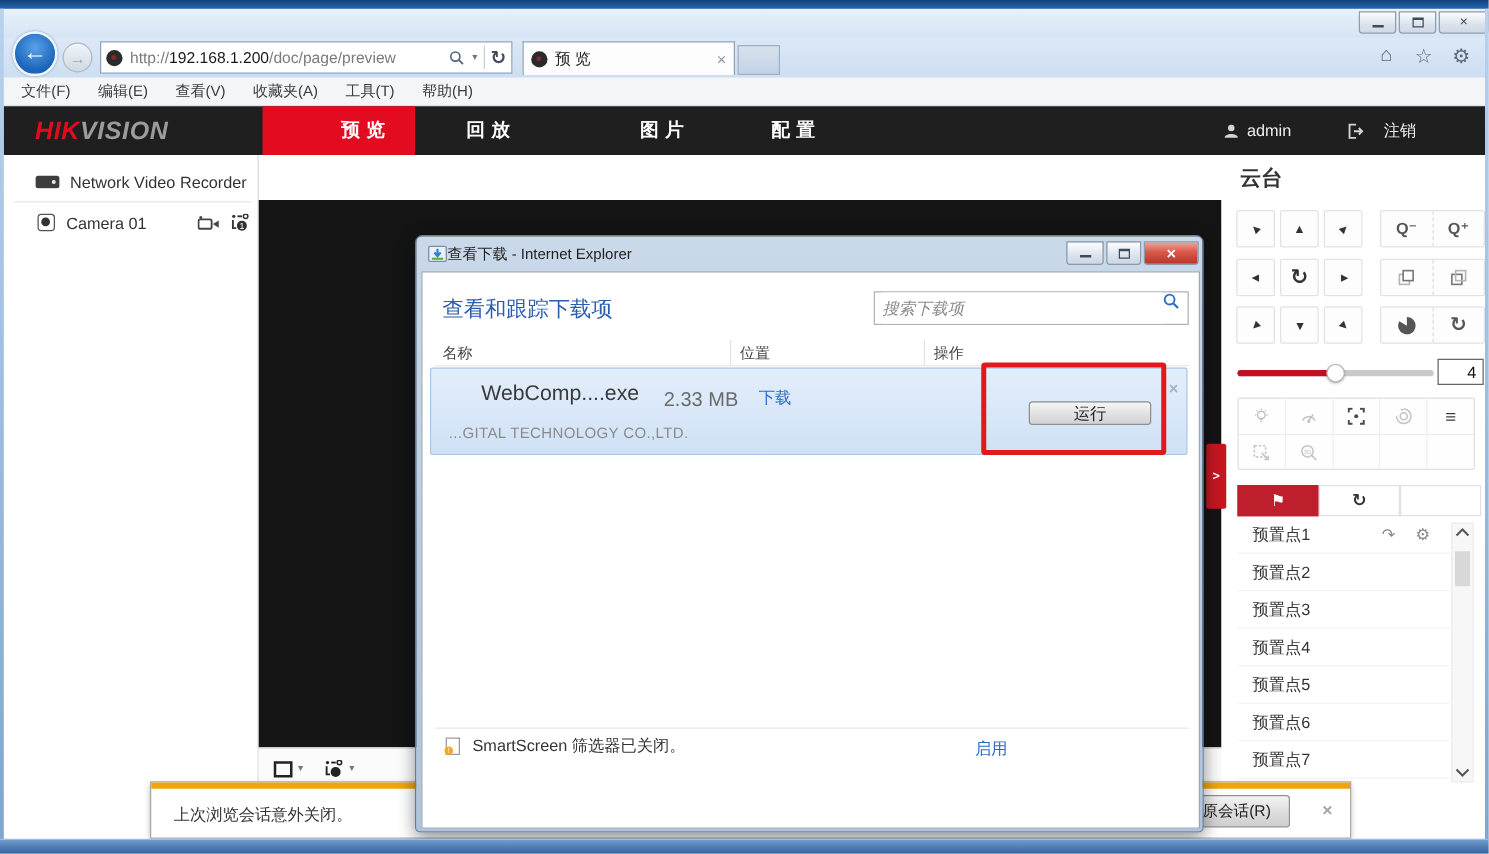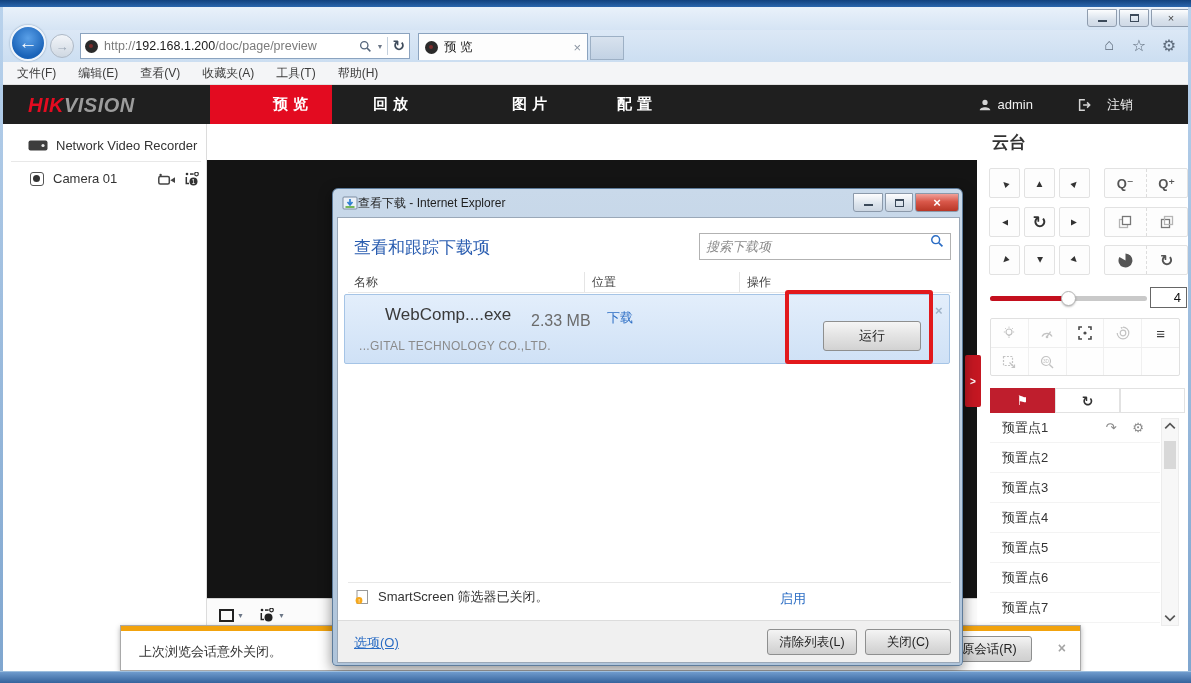--- a/index.html
+++ b/index.html
@@ -78,21 +78,21 @@
     gap:16px; color:#eee; font-size:13px; }
 
   
   #content { left:3px; top:124px; width:1185px; height:547px; background:#fff; }
 
   
   #sidebar { left:3px; top:124px; width:204px; height:547px; background:#fff; border-right:1px solid #dcdcdc; }
   #device-row { position:absolute; left:25px; top:14px; display:flex; align-items:center; gap:8px;
     font-size:13px; color:#333; }
   #sidebar-divider { position:absolute; left:8px; top:37px; width:190px; height:1px; background:#e8e8e8; }
-  #camera-row { position:absolute; left:27px; top:47px; width:170px; display:flex; align-items:flex-end;
+  #camera-row { position:absolute; left:27px; top:47px; width:170px; display:flex; align-items:flex-start;
     font-size:13px; color:#333; }
   .cam-dot { width:14px; height:14px; border:1.5px solid #555; border-radius:3px; position:relative; }
   .cam-dot::after { content:""; position:absolute; left:2px; top:2px; width:7px; height:7px;
     border-radius:50%; background:#333; }
   #camera-label { margin-left:9px; flex:1; }
   #camera-icons { display:flex; gap:7px; align-items:center; }
 
   
   #video { left:207px; top:160px; width:770px; height:438px; background:#141414; }
   #video-toolbar { left:207px; top:598px; width:770px; height:33px; background:#fbfbfb;
@@ -186,21 +186,21 @@
   #col-line { position:absolute; left:10px; top:74px; width:603px; height:1px; background:#e8e8e8; }
   .col-vsep { position:absolute; top:54px; width:1px; height:20px; background:#e5e5e5; }
   #vsep-1 { left:246px; } #vsep-2 { left:401px; }
 
   #dl-row { position:absolute; left:6px; top:76px; width:606px; height:70px;
     background:linear-gradient(#e3eefb,#cfe1f6); border:1px solid #a5c4e6; border-radius:2px; }
   #dl-name { position:absolute; left:40px; top:10px; font-size:17px; color:#3a3a3a; }
   #dl-size { position:absolute; left:186px; top:17px; font-size:16px; color:#6b6b6b; }
   #dl-loc { position:absolute; left:262px; top:14px; font-size:13px; color:#2a6cc4; }
   #dl-pub { position:absolute; left:14px; top:44px; font-size:12px; color:#8a8a8a; letter-spacing:0.3px; }
-  #dl-run { position:absolute; left:478px; top:26px; width:98px; height:30px; border:1px solid #8e8f8f;
+  #dl-run { position:absolute; left:478px; top:26px; width:98px; height:19px; border:1px solid #8e8f8f;
     border-radius:3px; background:linear-gradient(#f5f5f5,#e3e3e3 50%,#d2d2d2); font-size:13px; color:#222;
     display:flex; align-items:center; justify-content:center; }
   #dl-row-close { position:absolute; left:590px; top:8px; color:#9fb3c8; font-size:13px; font-weight:bold; }
   #annotation-box { position:absolute; left:447px; top:72px; width:148px; height:74px;
     border:4px solid #e2191c; border-radius:3px; z-index:6; }
 
   #ss-sep { position:absolute; left:10px; top:364px; width:603px; height:1px; background:#e8e8e8; }
   #ss-row { position:absolute; left:16px; top:370px; display:flex; align-items:center; gap:8px;
     font-size:13px; color:#333; }
   #ss-enable { position:absolute; left:442px; top:372px; font-size:13px; color:#2a6cc4; }
@@ -572,24 +572,19 @@
       <div id="ss-row">
         <svg width="16" height="16" viewBox="0 0 16 16">
             <rect x="3" y="1.5" width="10.5" height="13" fill="#fff" stroke="#9a9a9a"></rect>
             <circle cx="5" cy="11.5" r="3.4" fill="#f6a81c"></circle>
             <text x="5" y="13.8" text-anchor="middle" font-size="6" fill="#fff" font-family="Liberation Sans,sans-serif">!</text>
           </svg>
         <span>SmartScreen 筛选器已关闭。</span>
       </div>
       <span id="ss-enable">启用</span>
 
-      <div id="dlg-footer">
-        <span id="dlg-options">选项(O)</span>
-        <span id="dlg-clear" class="win7-btn">清除列表(L)</span>
-        <span id="dlg-close-btn" class="win7-btn">关闭(C)</span>
-      </div>
     </div>
   </div>
 
   <div id="side-l" class="abs"></div>
   <div id="side-r" class="abs"></div>
   <div id="bottom-strip" class="abs"></div>
 </div>
 
 </body></html>

